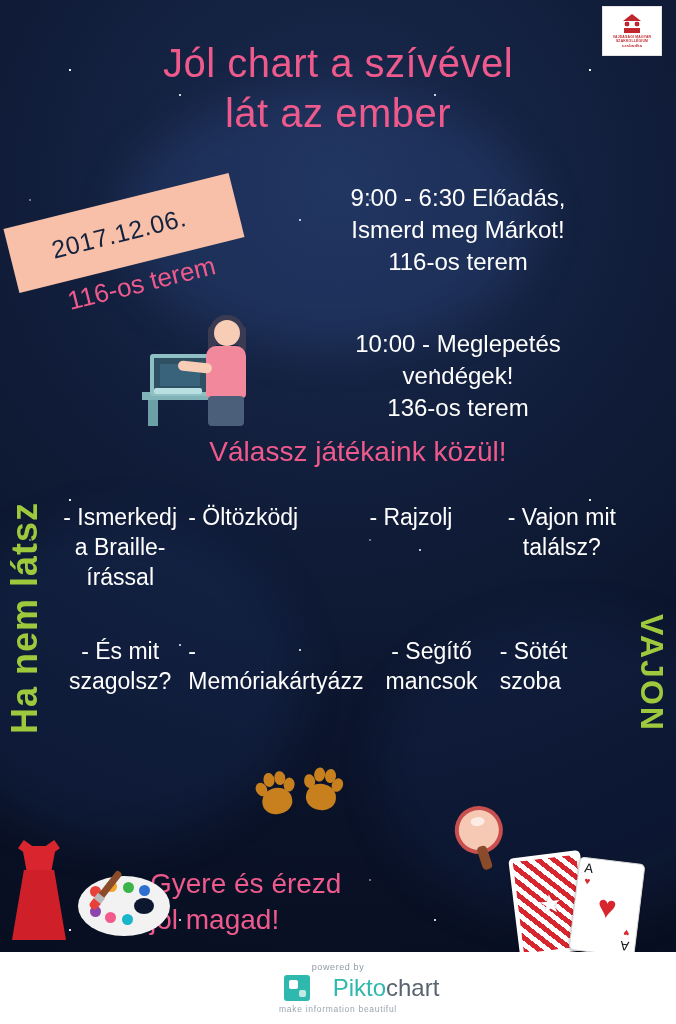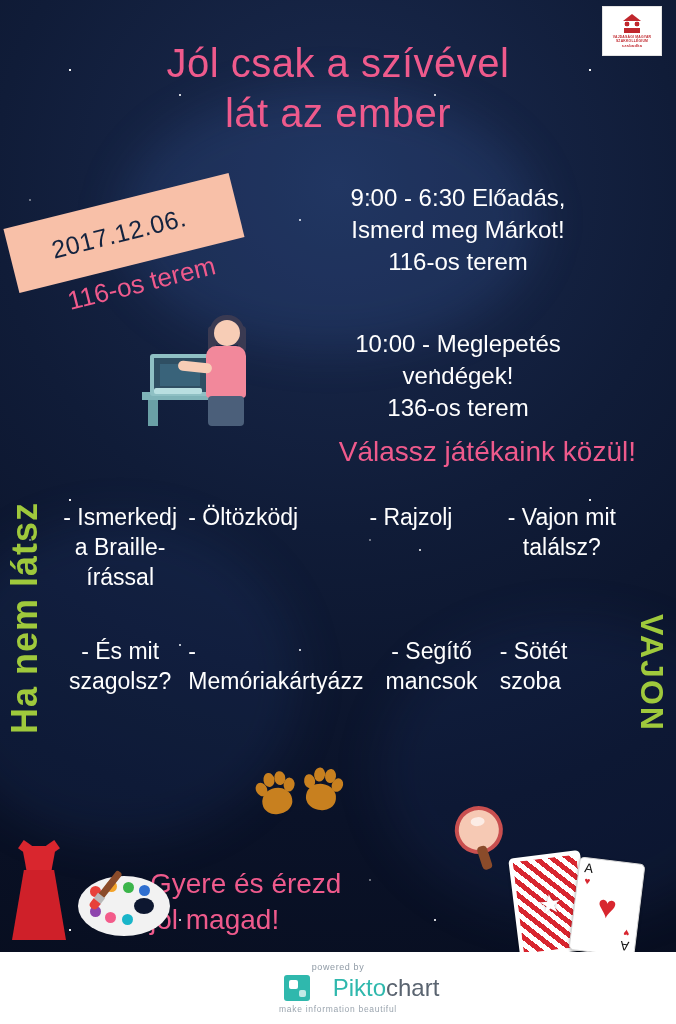--- a/index.html
+++ b/index.html
@@ -248,21 +248,21 @@
     width: 48px; height: 6px;
     background: #b9dfe1;
     border-radius: 2px;
   }
 
   
   .choose {
     position: absolute;
     left: 80px; right: 40px;
     top: 436px;
-    text-align: right;
+    text-align: center;
     color: #ef5a8c;
     font-size: 28px;
   }
 
   
   .vert-left {
     position: absolute;
     left: 4px;
     top: 418px;
     width: 56px;
@@ -601,21 +601,21 @@
   <div class="logo">
     <div class="logo-mark">
       <div class="roof"></div>
       <div class="figs"></div>
     </div>
     <div class="logo-text">VAJDASÁGI MAGYAR SZAKKOLLÉGIUM</div>
     <div class="logo-sub">szabadka</div>
   </div>
 
   <div class="main-title">
-    <div>Jól csak a szívével</div>
+    <div>Jól chart a szívével</div>
     <div>lát az ember</div>
   </div>
 
   <div class="ribbon">
     <div class="date">2017.12.06.</div>
   </div>
   <div class="room-label">116-os terem</div>
 
   <div class="sched one">
     <div>9:00 - 6:30 Előadás,</div>

